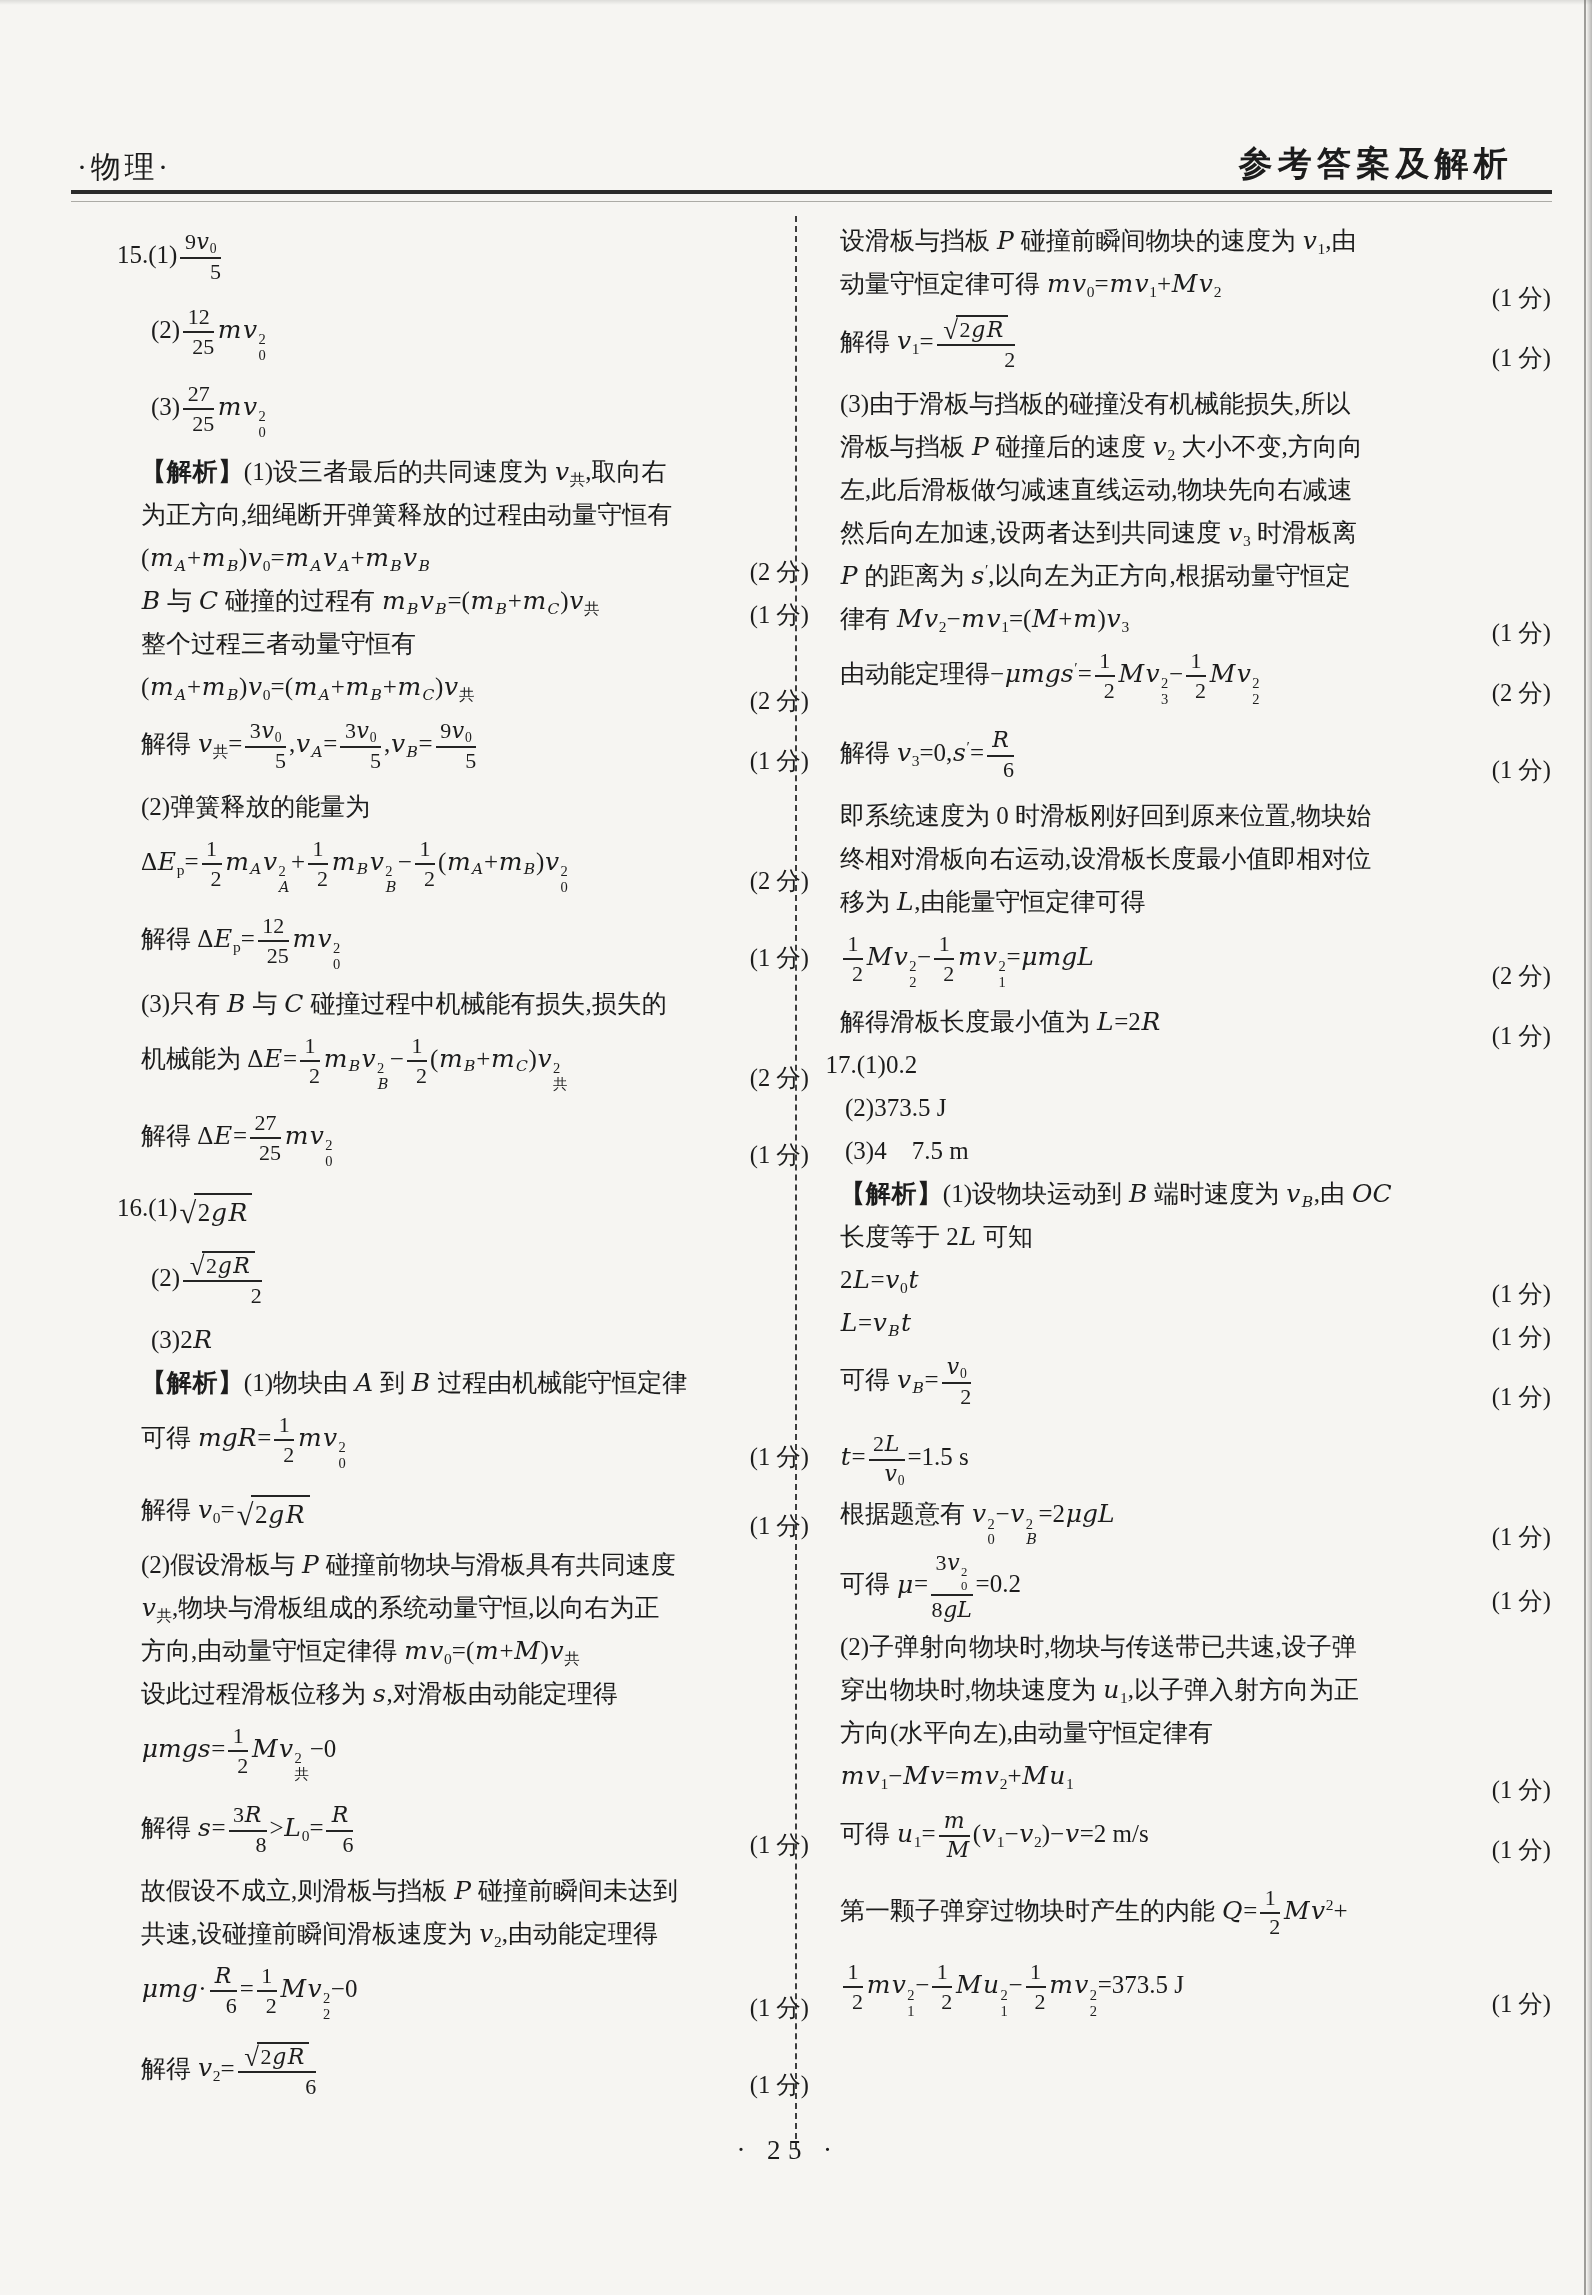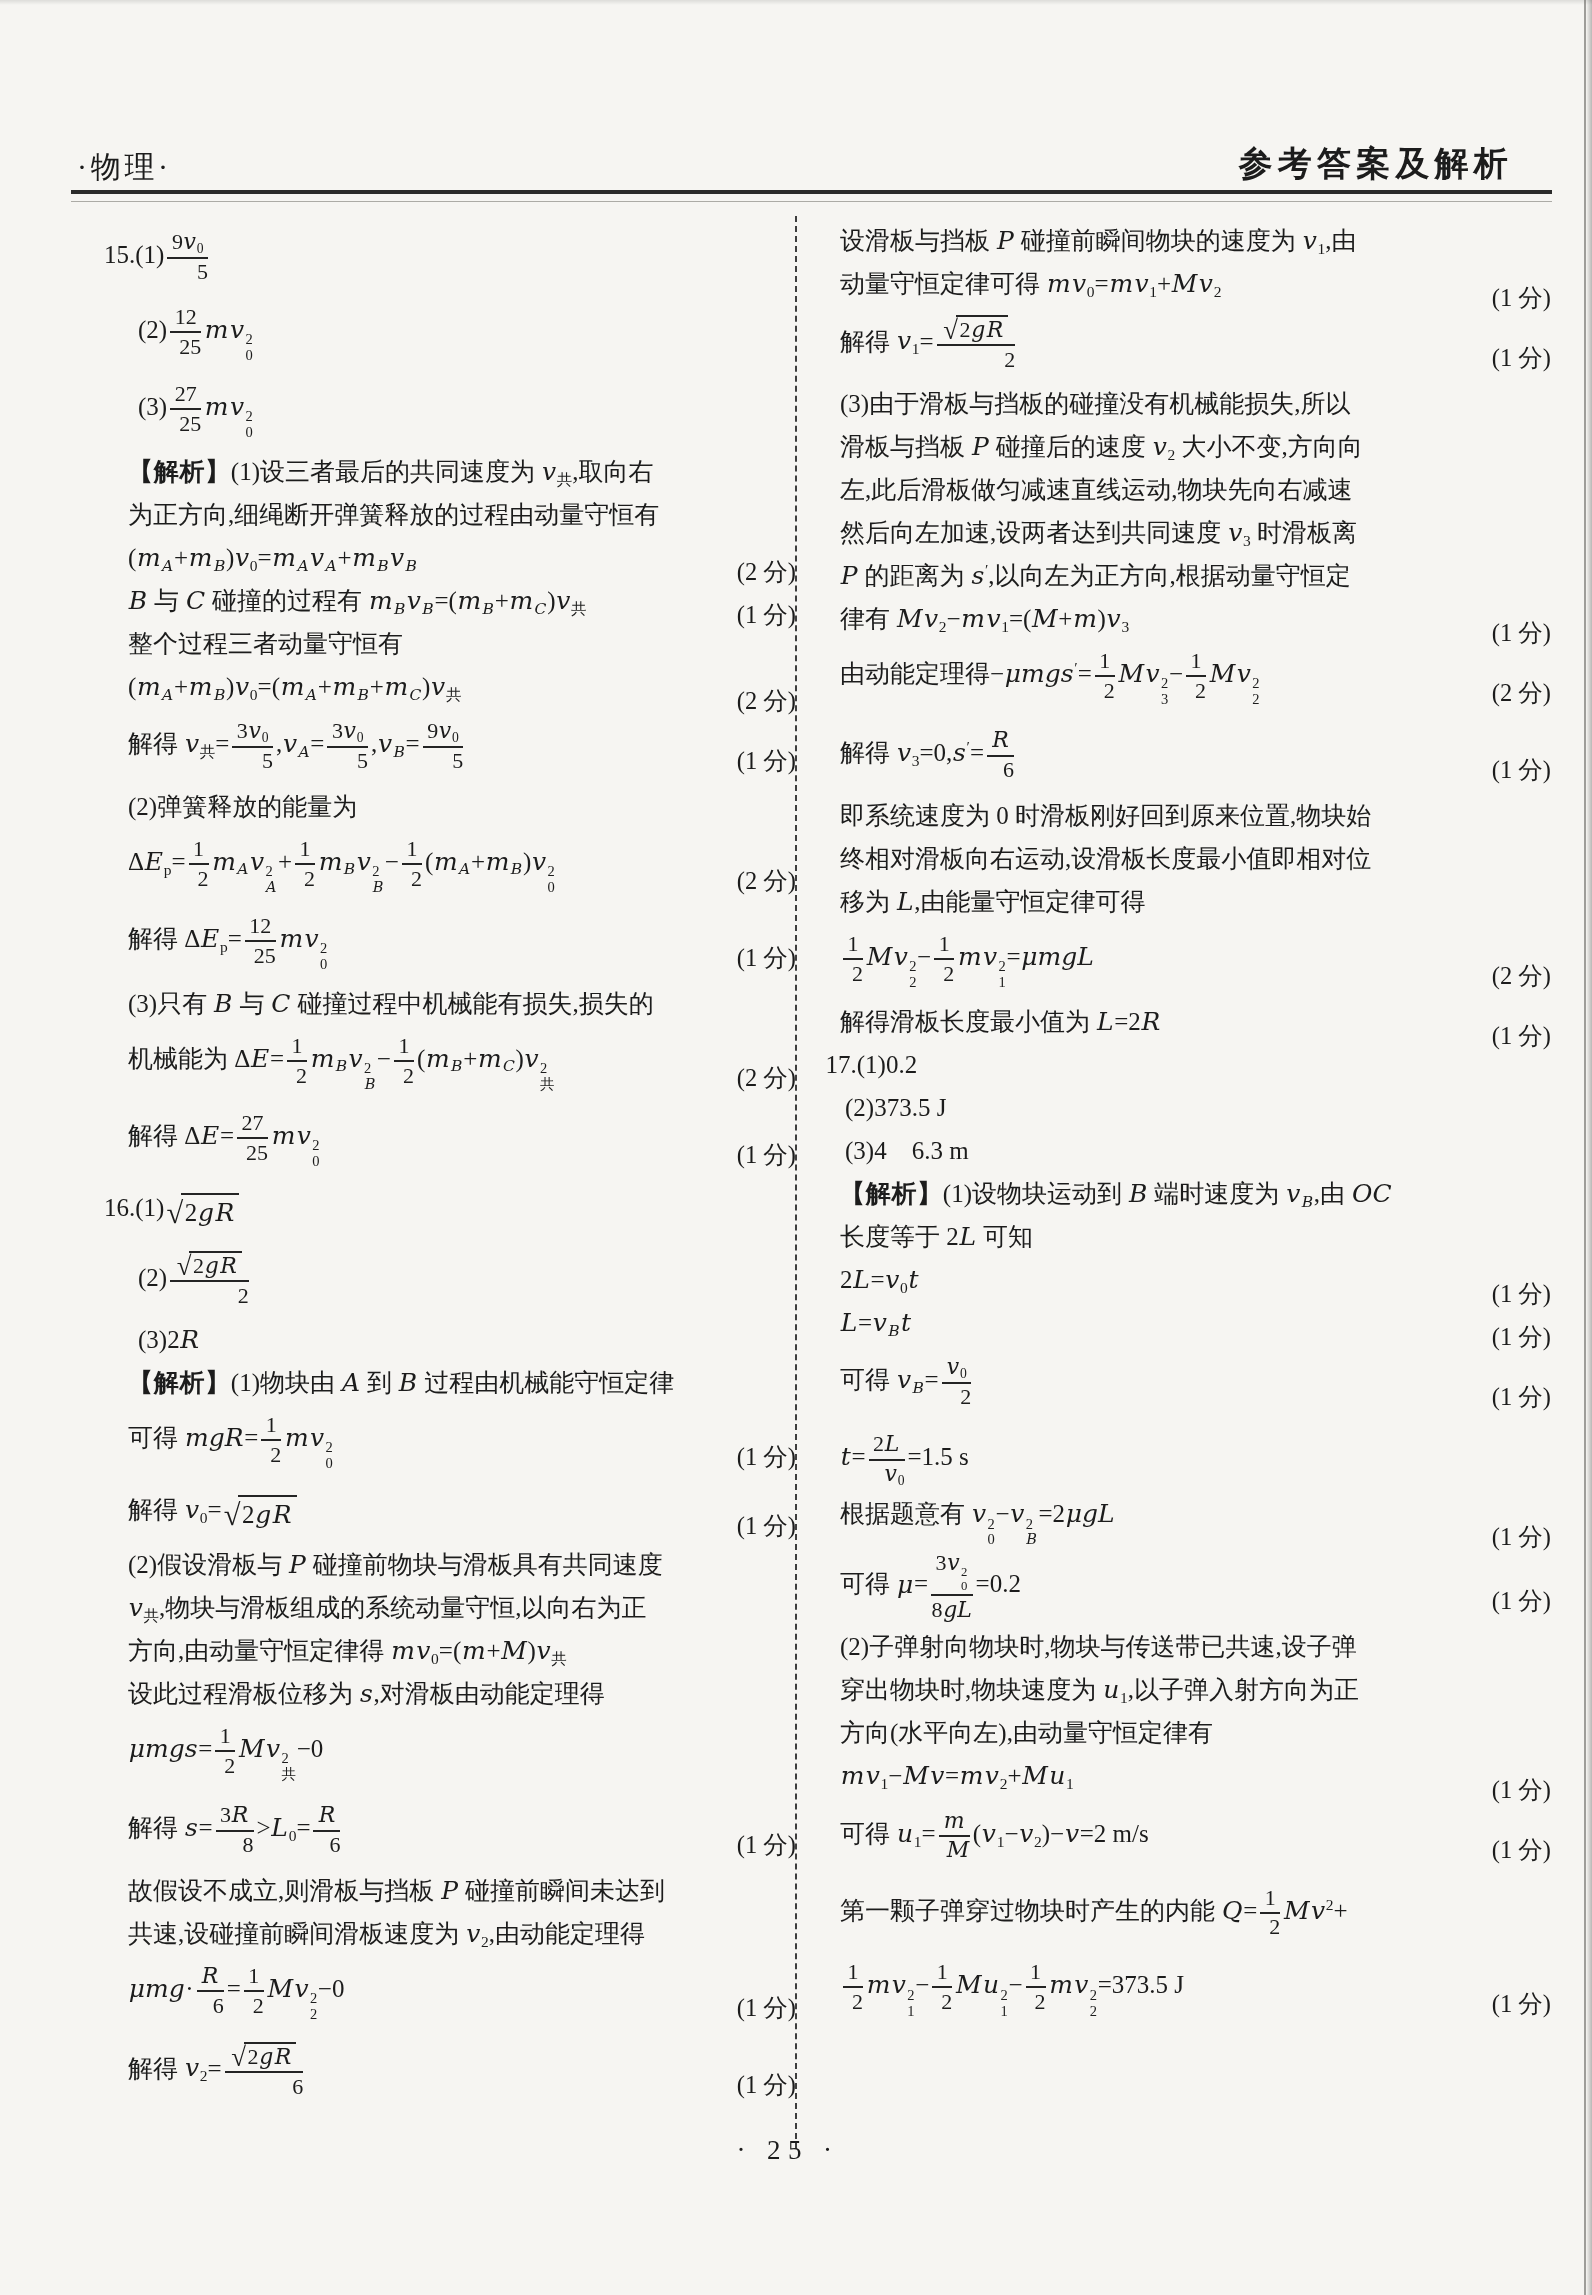--- a/index.html
+++ b/index.html
@@ -5,21 +5,21 @@
   html,body{margin:0;padding:0;background:#e7e5e1;}
   #page{position:relative;width:1592px;height:2295px;background:#f6f5f2;overflow:hidden;
         font-family:"Liberation Serif","DejaVu Serif",serif;color:#1c1c1c;}
   
   .hdr-subject{position:absolute;left:77px;top:147px;font-size:30px;letter-spacing:3.7px;white-space:nowrap;}
   .hdr-title{position:absolute;right:79px;top:141px;font-size:34px;font-weight:700;letter-spacing:5.2px;white-space:nowrap;}
   .rule1{position:absolute;left:71px;top:190px;width:1481px;border-top:4.5px solid #2b2b2b;}
   .rule2{position:absolute;left:71px;top:201px;width:1481px;border-top:1.5px solid #9a9892;opacity:.8;}
   
   .col{position:absolute;top:219px;}
-  .col-left{left:74px;width:725px;}
+  .col-left{left:87px;width:725px;}
   .col-right{left:818px;width:736px;}
   .divider{position:absolute;left:795px;top:216px;height:1933px;width:0;border-left:2.2px dashed #3e3e3e;}
   
   .ln{position:relative;display:flex;align-items:center;padding-left:54px;padding-right:156px;}
   .ln.q{padding-left:30px;}
   .ln.sub{padding-left:64px;}
   .col-right .ln{padding-left:22px;}
   .col-right .ln.q{padding-left:1.5px;margin-left:6px;}
   .col-right .ln.sub{padding-left:27px;}
   .ln.s{min-height:43px;}
@@ -289,21 +289,21 @@
         <span class="content"><span class="up">解得滑板长度最小值为 </span><span class="it">L</span><span class="up">=2</span><span class="it">R</span></span>
         <span class="score">(1 分)</span>
       </div>
       <div class="ln s q">
         <span class="content"><span class="up">17.(1)0.2</span></span>
       </div>
       <div class="ln s sub">
         <span class="content"><span class="up">(2)373.5 J</span></span>
       </div>
       <div class="ln s sub">
-        <span class="content"><span class="up">(3)4　6.3 m</span></span>
+        <span class="content"><span class="up">(3)4　7.5 m</span></span>
       </div>
       <div class="ln s body">
         <span class="content"><span class="bd">【解析】</span><span class="up">(1)设物块运动到 </span><span class="it">B</span><span class="up"> 端时速度为 </span><span class="it">v</span><sub class="it">B</sub><span class="up">,由 </span><span class="it">OC</span></span>
       </div>
       <div class="ln s body">
         <span class="content"><span class="up">长度等于 2</span><span class="it">L</span><span class="up"> 可知</span></span>
       </div>
       <div class="ln s body">
         <span class="content"><span class="up">2</span><span class="it">L</span><span class="up">=</span><span class="it">v</span><sub class="up">0</sub><span class="it">t</span></span>
         <span class="score">(1 分)</span>

